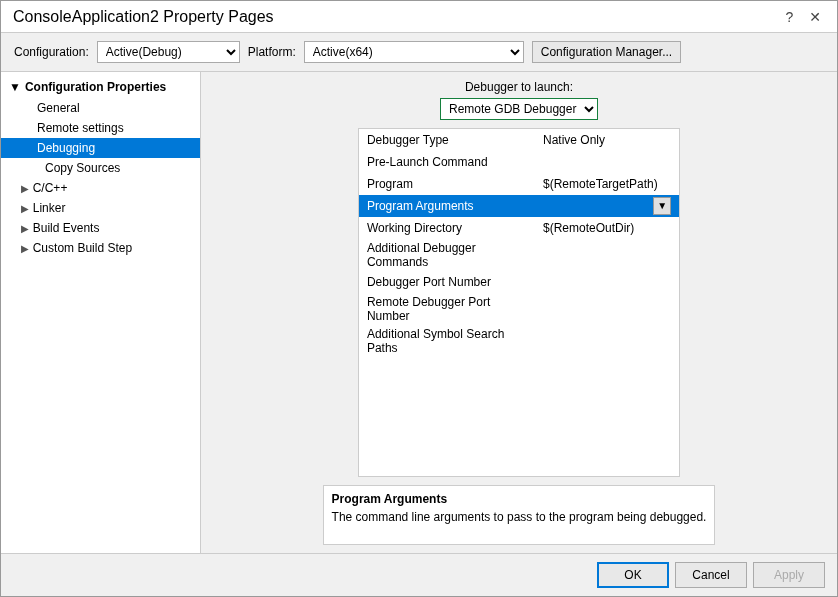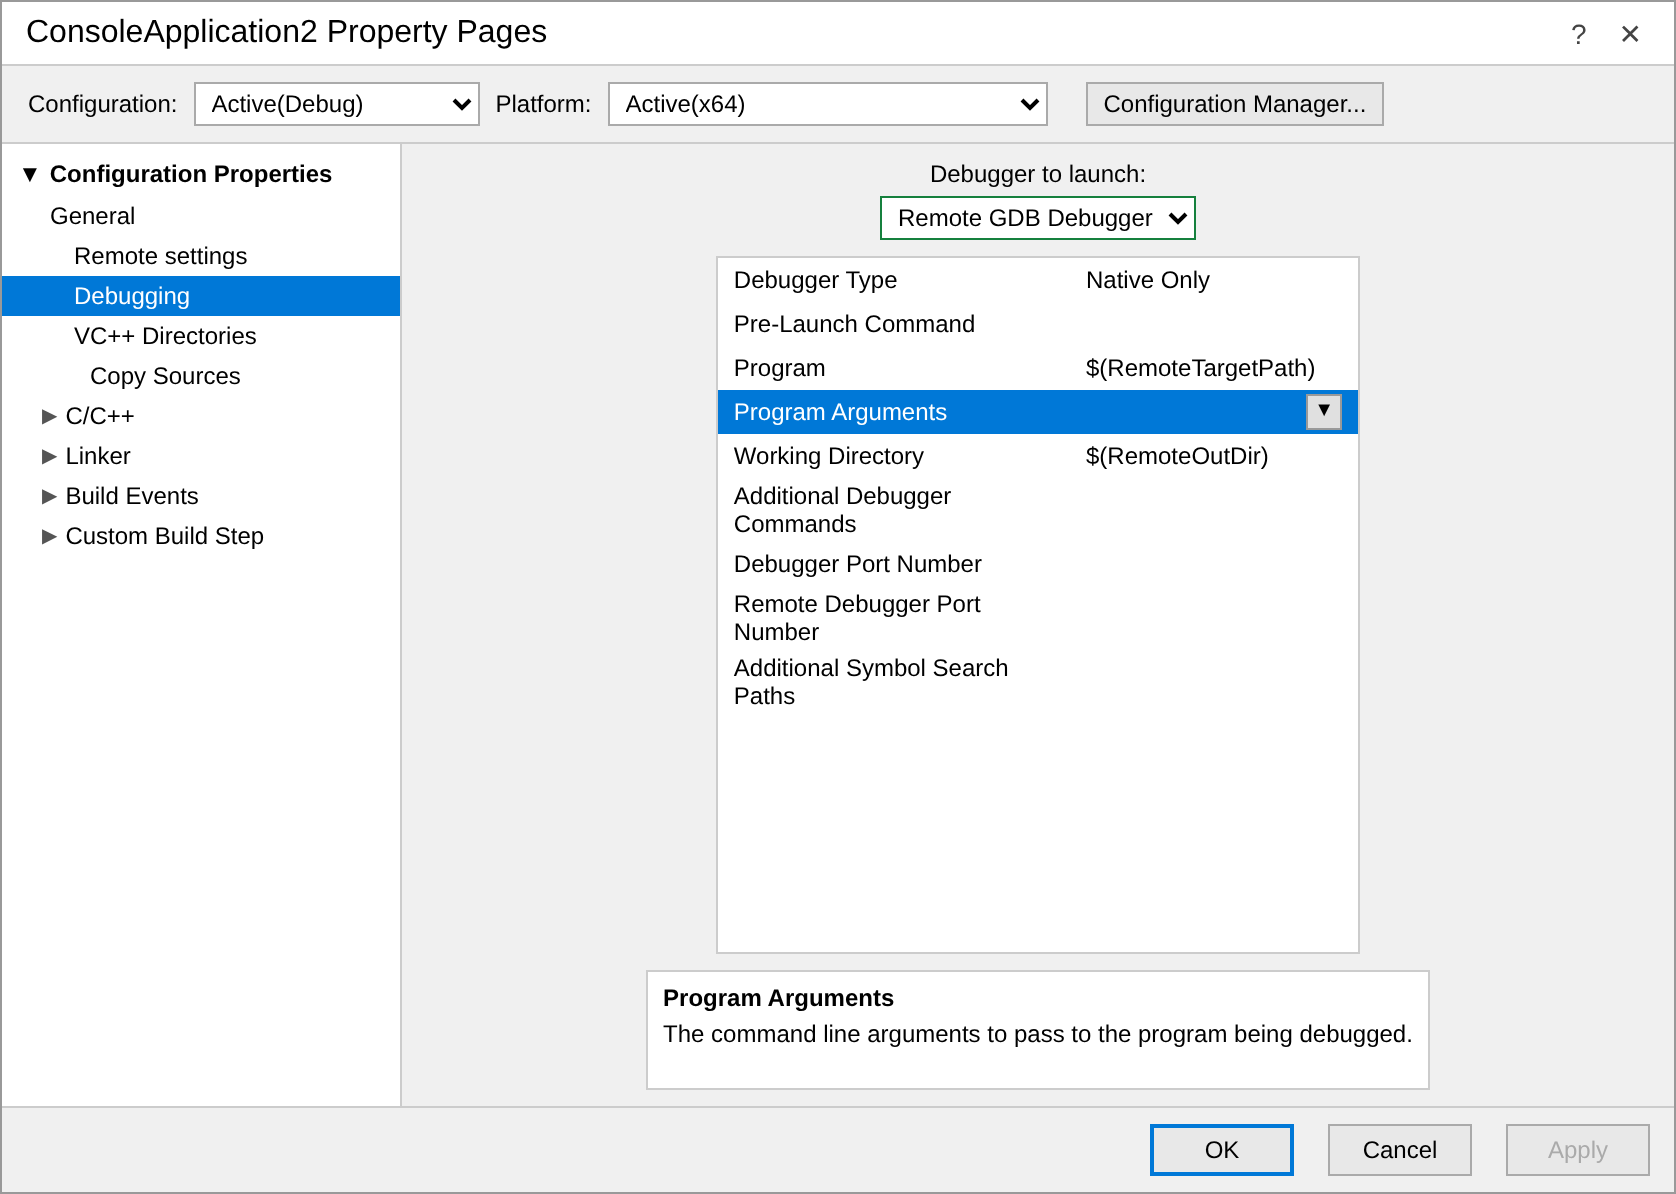--- a/index.html
+++ b/index.html
@@ -204,21 +204,20 @@
       background: #f0f0f0;
     }
     .bottom-btn {
       height: 26px;
       min-width: 72px;
       font-size: 12px;
       border: 1px solid #aaa;
       background: #e8e8e8;
       cursor: pointer;
       padding: 0 12px;
-      margin-left: 11px;
     }
     .bottom-btn.ok-btn {
       border: 2px solid #0078d7;
     }
     .bottom-btn.disabled {
       color: #aaa;
       background: #e8e8e8;
       cursor: default;
     }
   </style>
@@ -247,24 +246,23 @@
     <button class="bottom-btn">Configuration Manager...</button>
   </div>
 
   <div class="content-area">
 
     <div class="left-panel">
       <div class="tree-root">
         <span>▼</span>
         <span>Configuration Properties</span>
       </div>
-      <div class="tree-item" style="padding-left:24px">General</div>
+      <div class="tree-item" style="padding-left:36px">General</div>
       <div class="tree-item" style="padding-left:36px">Remote settings</div>
       <div class="tree-item selected" style="padding-left:36px">Debugging</div>
-      <div class="tree-item" style="padding-left:36px">VC++ Directories</div>
       <div class="tree-item" style="padding-left:44px">Copy Sources</div>
       <div class="tree-item has-arrow" style="padding-left:20px">
         <span class="arrow">▶</span>
         <span>C/C++</span>
       </div>
       <div class="tree-item has-arrow" style="padding-left:20px">
         <span class="arrow">▶</span>
         <span>Linker</span>
       </div>
       <div class="tree-item has-arrow" style="padding-left:20px">

